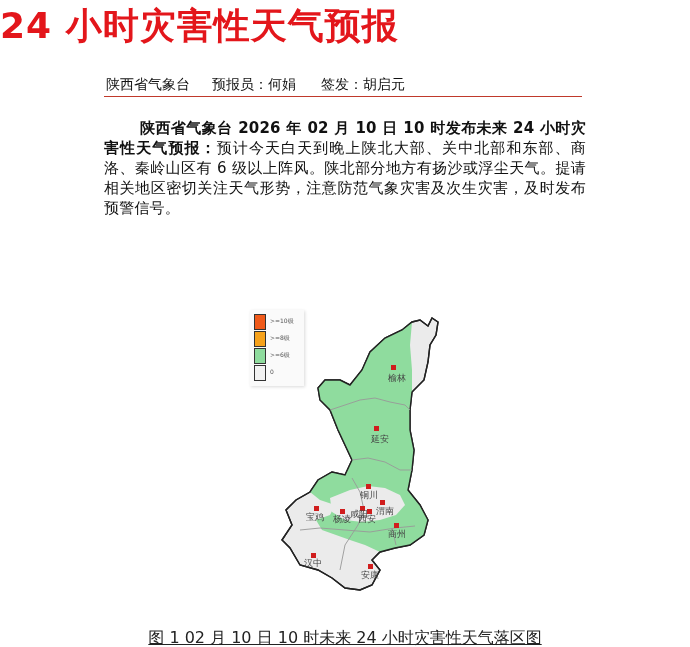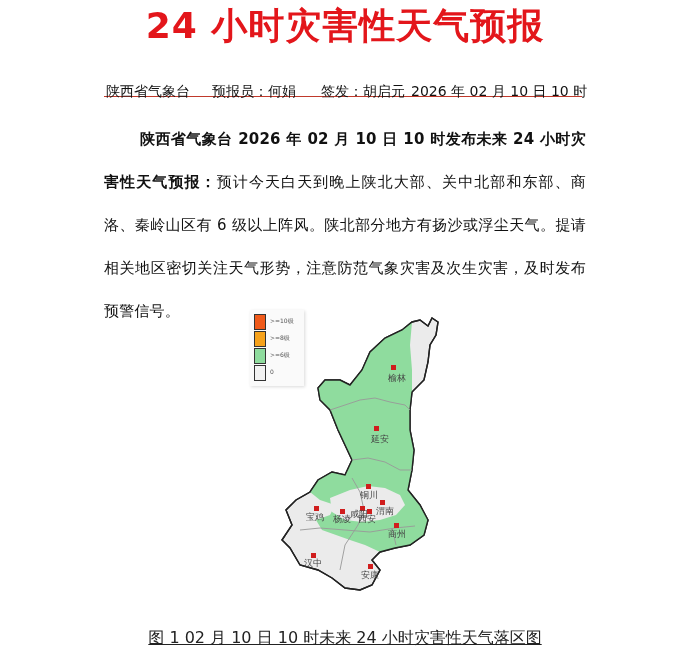--- a/index.html
+++ b/index.html
@@ -1,43 +1,42 @@
 <!DOCTYPE html>
 <html><head>
 <meta charset="utf-8">
 <style>
   html, body { margin: 0; padding: 0; background: #ffffff; }
   body { width: 690px; height: 647px; position: relative; overflow: hidden;
          font-family: "DejaVu Sans", "Liberation Sans", sans-serif; color: #111; }
-  .title { position: absolute; left: 0; top: 2px; width: 690px; text-align: center;
+  .title { position: absolute; left: 0; top: 2px; width: 690px; text-align: left;
            font-size: 36px; font-weight: bold; letter-spacing: 1px; }
   .header { position: absolute; left: 104px; top: 74px; width: 478px; height: 22px;
             font-size: 14px; white-space: nowrap; border-bottom: 1.5px solid #c0392b; }
-  .header span { position: absolute; top: 2px; margin-top: 7px; }
+  .header span { position: absolute; top: 2px; }
   .body-text { position: absolute; left: 104px; top: 118px; width: 482px; font-size: 15px;
-               line-height: 43px; text-indent: 36px; text-align: justify; letter-spacing: 0.2px; }
+               line-height: 20px; text-indent: 36px; text-align: justify; letter-spacing: 0.2px; }
   .body-text .bold { font-weight: bold; }
   .legend { position: absolute; left: 250px; top: 310px; width: 54px; height: 76px;
             background: #fafafa; box-shadow: 1px 1px 3px rgba(0,0,0,0.15); }
   .legend-row { position: absolute; left: 4px; height: 17px; width: 50px; }
   .legend-swatch { position: absolute; left: 0; top: 0; width: 12px; height: 16px; border: 1px solid #333; box-sizing: border-box; }
   .legend-label { position: absolute; left: 16px; top: 3px; font-size: 6px; color: #555; white-space: nowrap; }
   .caption { position: absolute; left: 0; top: 628px; width: 690px; text-align: center; font-size: 16px; color: #222; text-decoration: underline; }
   .city-label { font-size: 9px; fill: #444; font-family: "DejaVu Sans", sans-serif; }
 </style>
 </head>
 <body>
 
 <div class="title" style="color: rgb(227, 22, 27);">24 小时灾害性天气预报</div>
 
 <div class="header">
   <span style="left:2px">陕西省气象台</span>
   <span style="left:108px">预报员：何娟</span>
   <span style="left:217px">签发：胡启元</span>
-  <span style="left:307px">2026 年 02 月 10 日 10 时</span>
 </div>
 
 <div class="body-text"><span class="bold">陕西省气象台 2026 年 02 月 10 日 10 时发布未来 24 小时灾害性天气预报：</span><span>预计今天白天到晚上陕北大部、关中北部和东部、商洛、秦岭山区有 6 级以上阵风。陕北部分地方有扬沙或浮尘天气。提请相关地区密切关注天气形势，注意防范气象灾害及次生灾害，及时发布预警信号。</span></div>
 
 <div class="legend">
   <div class="legend-row" style="top:4px">
     <div class="legend-swatch" style="background:#f05a1a"></div>
     <div class="legend-label">&gt;=10级</div>
   </div>
   <div class="legend-row" style="top:21px">

